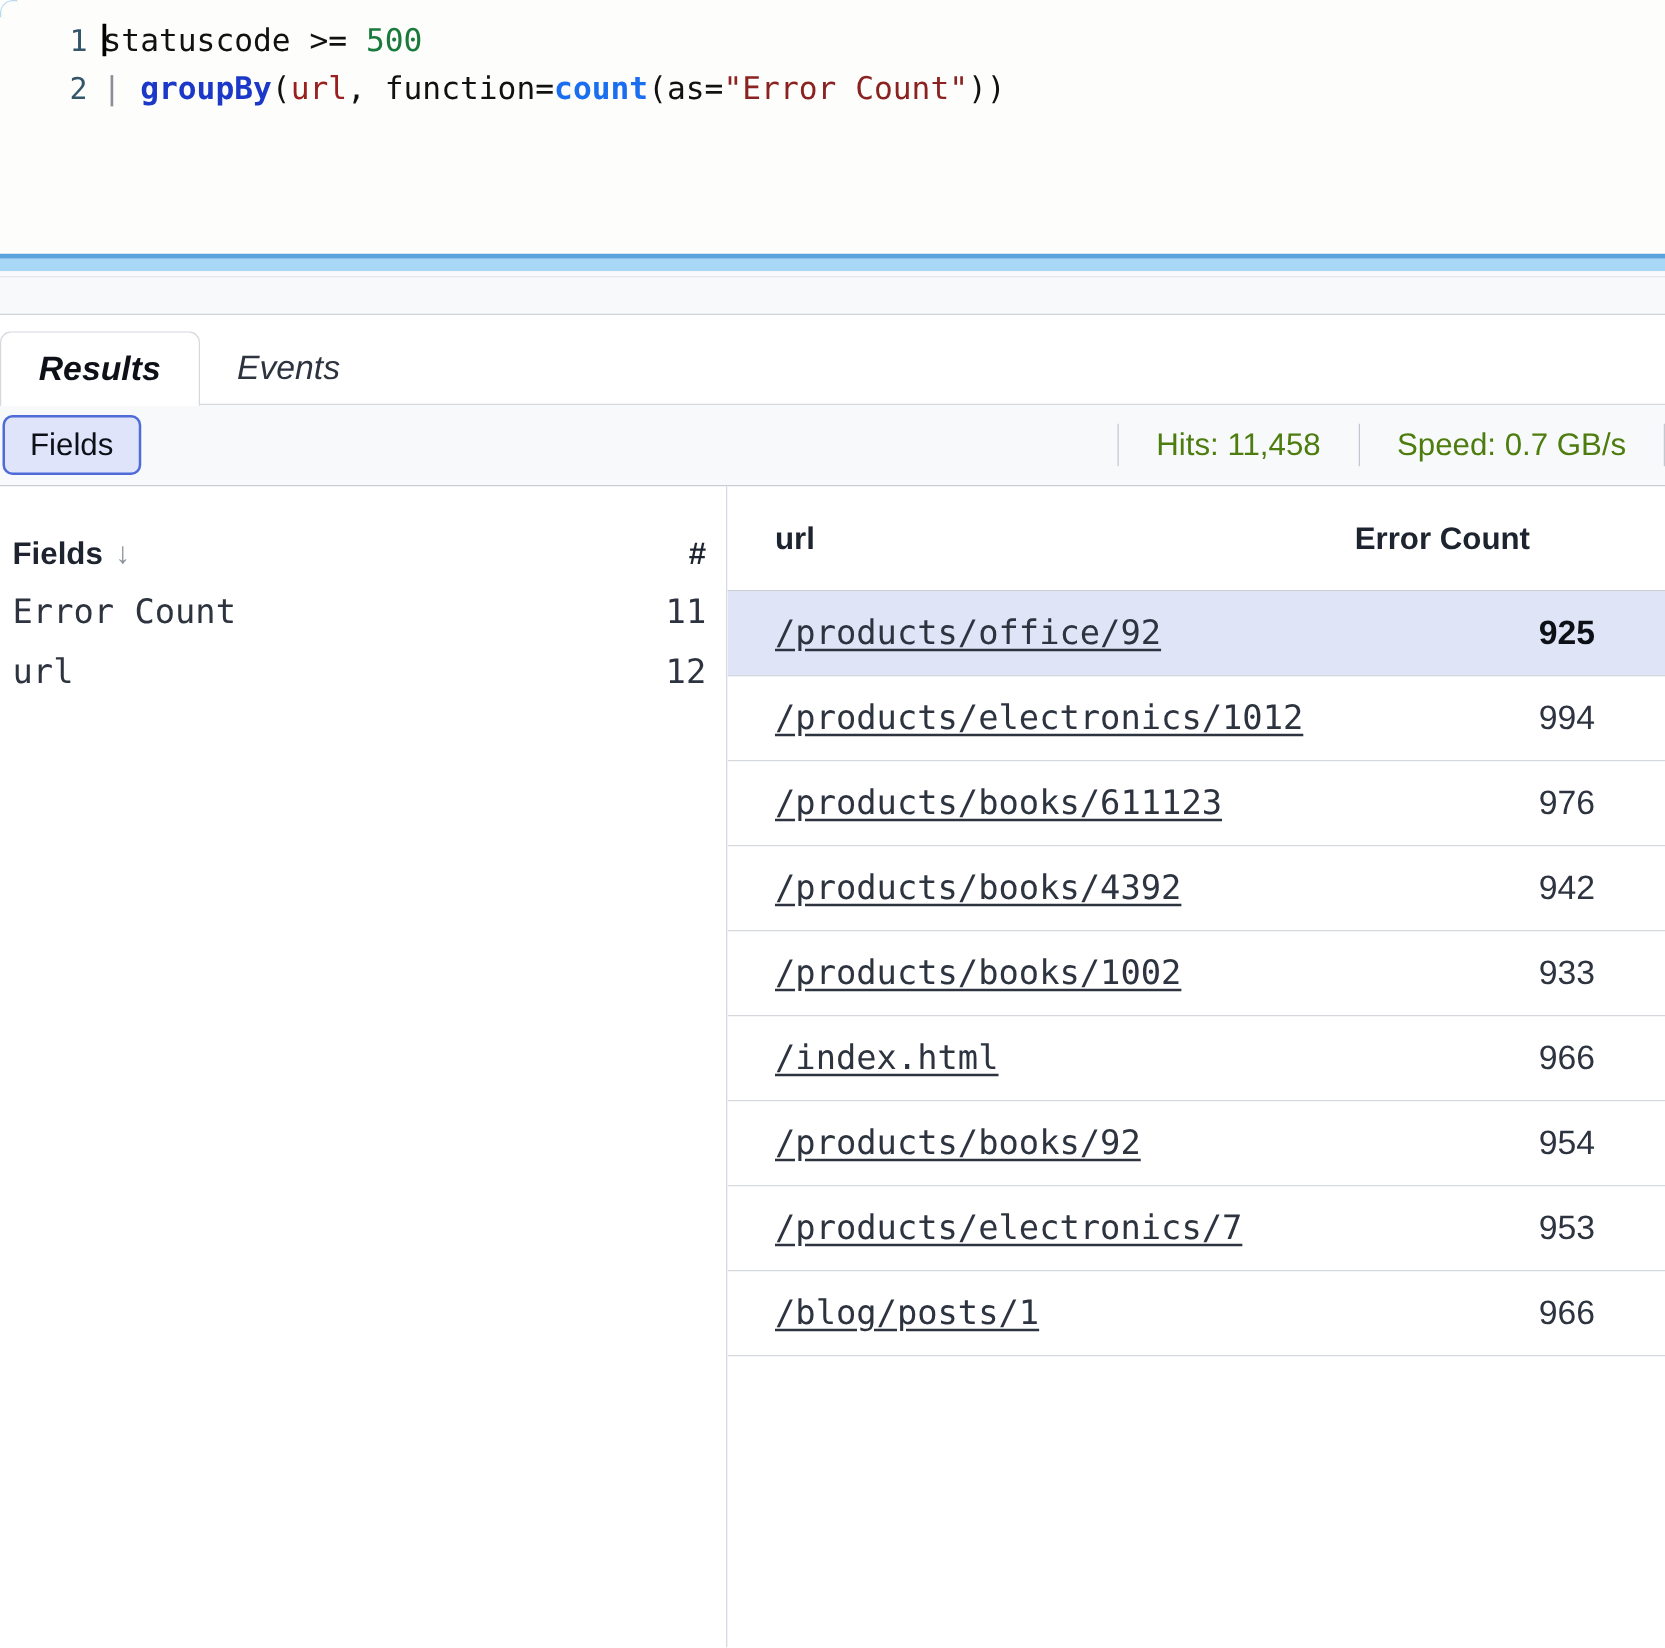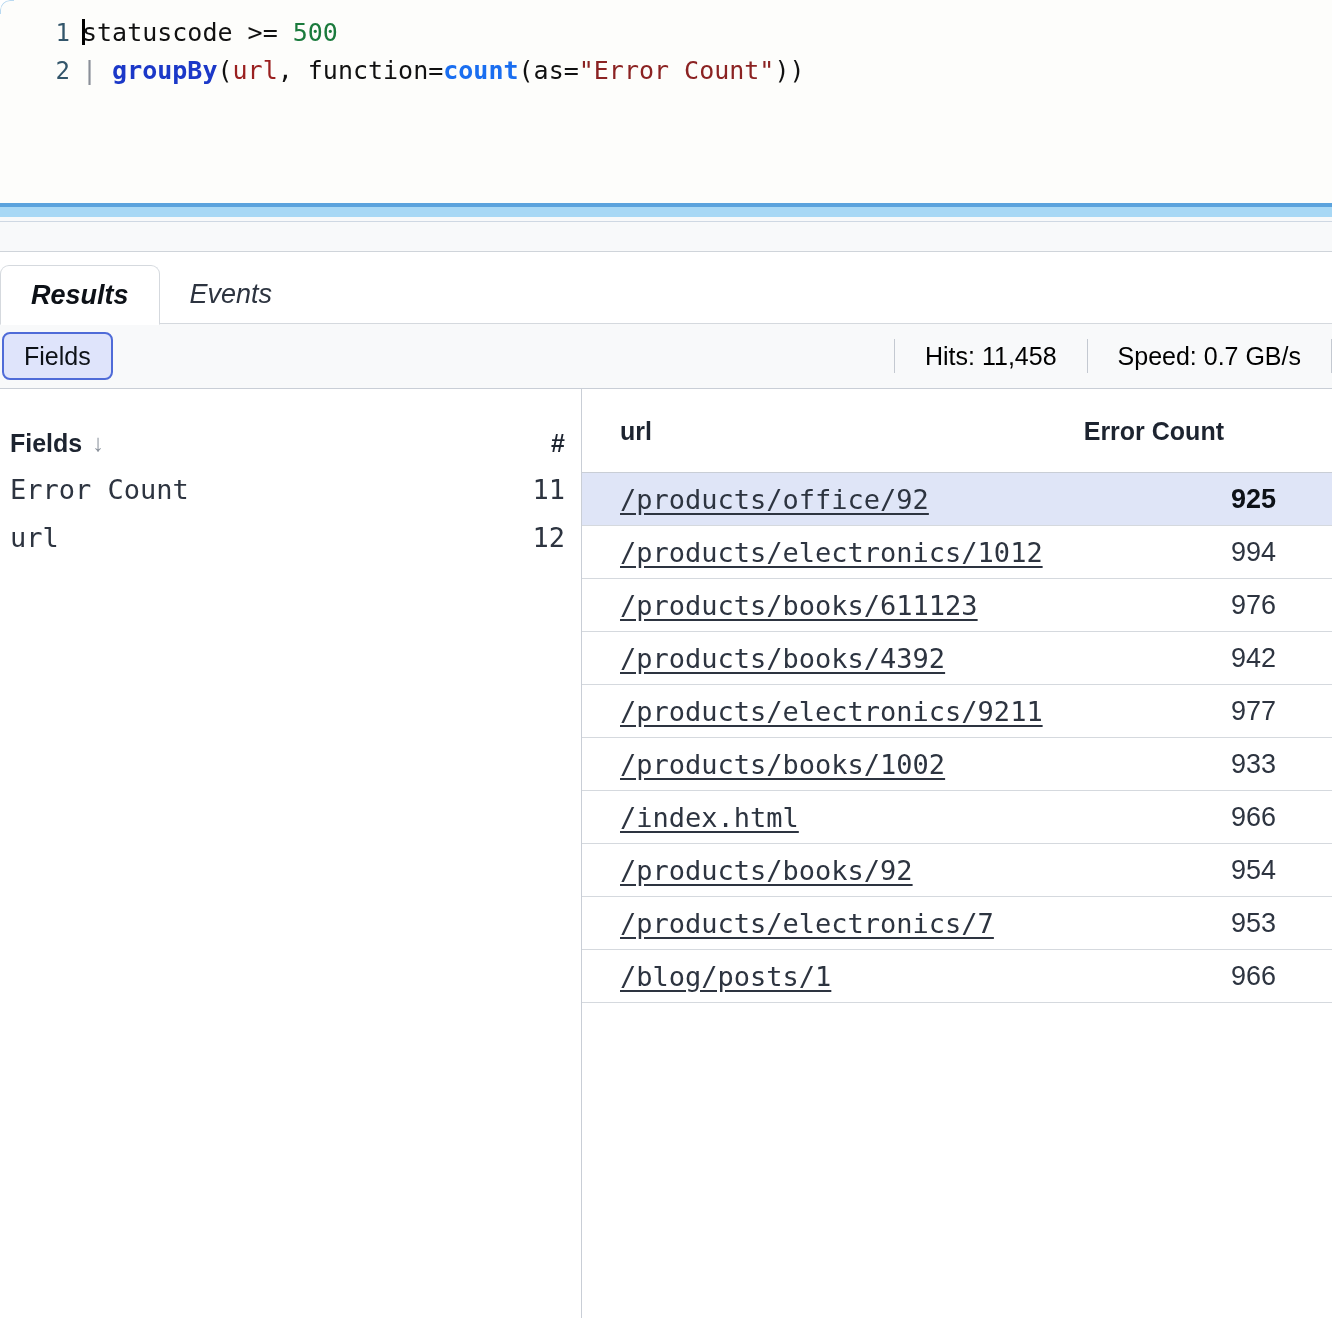--- a/index.html
+++ b/index.html
@@ -170,21 +170,21 @@
     align-items: center;
   }
   .stats {
     margin-left: auto;
     display: flex;
     align-items: center;
     height: 100%;
   }
   .stat {
     font-size: 25px;
-    color: #000000;
+    color: #4d7c0f;
     padding: 0 30px;
     white-space: nowrap;
   }
   .vsep {
     width: 1px;
     height: 34px;
     background: #c4c9d1;
     flex: 0 0 1px;
   }
 
@@ -308,21 +308,21 @@
     border-bottom: 1px solid #c9ced6;
   }
   .rtable th.num {
     text-align: right;
     padding-left: 0;
     padding-right: 108px;
     width: 320px;
   }
   .rtable td {
     padding: 0 0 0 38px;
-    height: 53px;
+    height: 68px;
     border-bottom: 1px solid #d5d9de;
     vertical-align: middle;
   }
   .rtable td.num {
     text-align: right;
     padding-left: 0;
     padding-right: 56px;
     font-family: "Liberation Sans", sans-serif;
     font-size: 27px;
     color: #2d3440;
@@ -419,24 +419,20 @@
               </tr>
               <tr>
                 <td><span class="url-link">/products/books/611123</span></td>
                 <td class="num">976</td>
               </tr>
               <tr>
                 <td><span class="url-link">/products/books/4392</span></td>
                 <td class="num">942</td>
               </tr>
               <tr>
-                <td><span class="url-link">/products/electronics/9211</span></td>
-                <td class="num">977</td>
-              </tr>
-              <tr>
                 <td><span class="url-link">/products/books/1002</span></td>
                 <td class="num">933</td>
               </tr>
               <tr>
                 <td><span class="url-link">/index.html</span></td>
                 <td class="num">966</td>
               </tr>
               <tr>
                 <td><span class="url-link">/products/books/92</span></td>
                 <td class="num">954</td>

